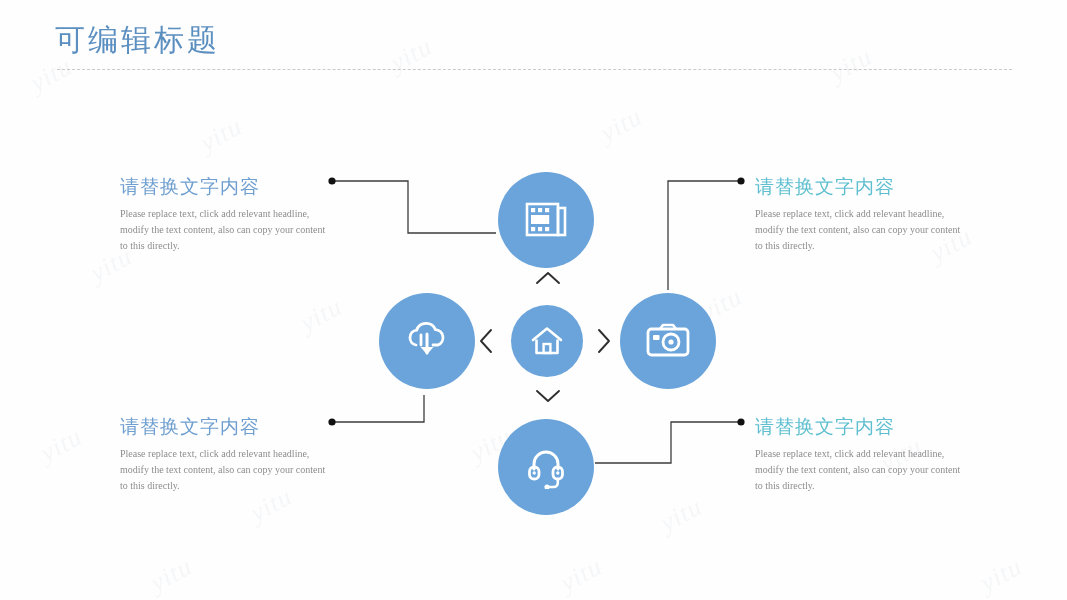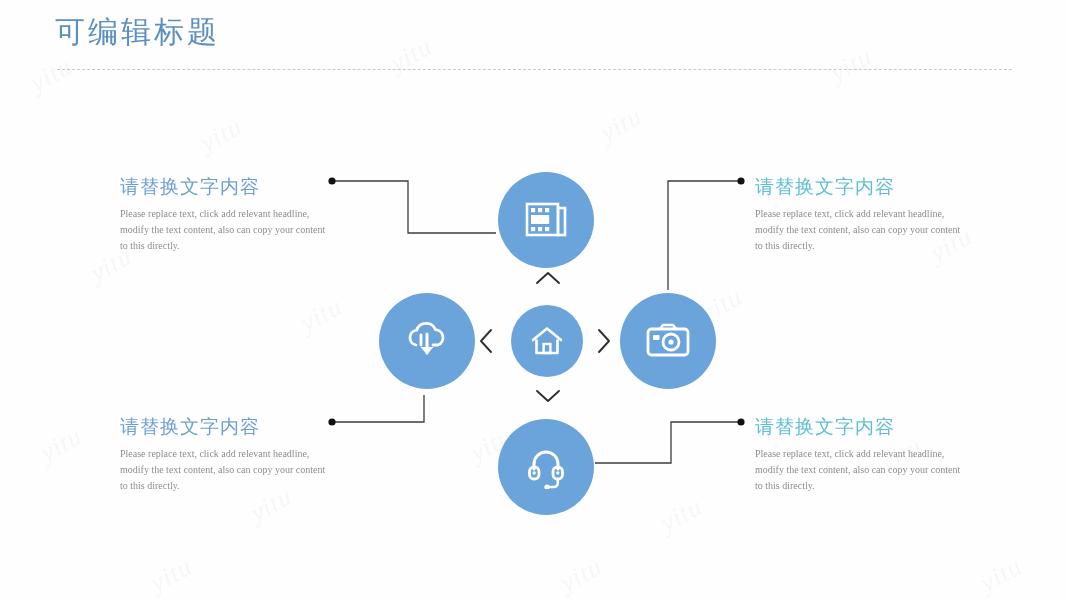--- a/index.html
+++ b/index.html
@@ -38,21 +38,21 @@
     color: rgba(150,168,185,0.085);
     transform: rotate(-28deg);
     white-space: nowrap;
     letter-spacing: 1px;
   }
 
   
   .title {
     position: absolute;
     left: 55px;
-    top: 12px;
+    top: 20px;
     font-size: 30px;
     color: #5b8fc0;
     letter-spacing: 3px;
     font-family: Liberation Mono, monospace;
     font-weight: 400;
     z-index: 6;
   }
   .divider {
     position: absolute;
     left: 57px;

